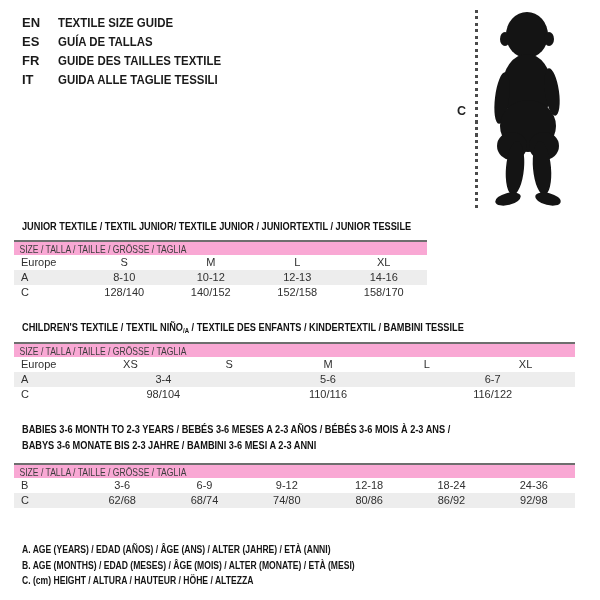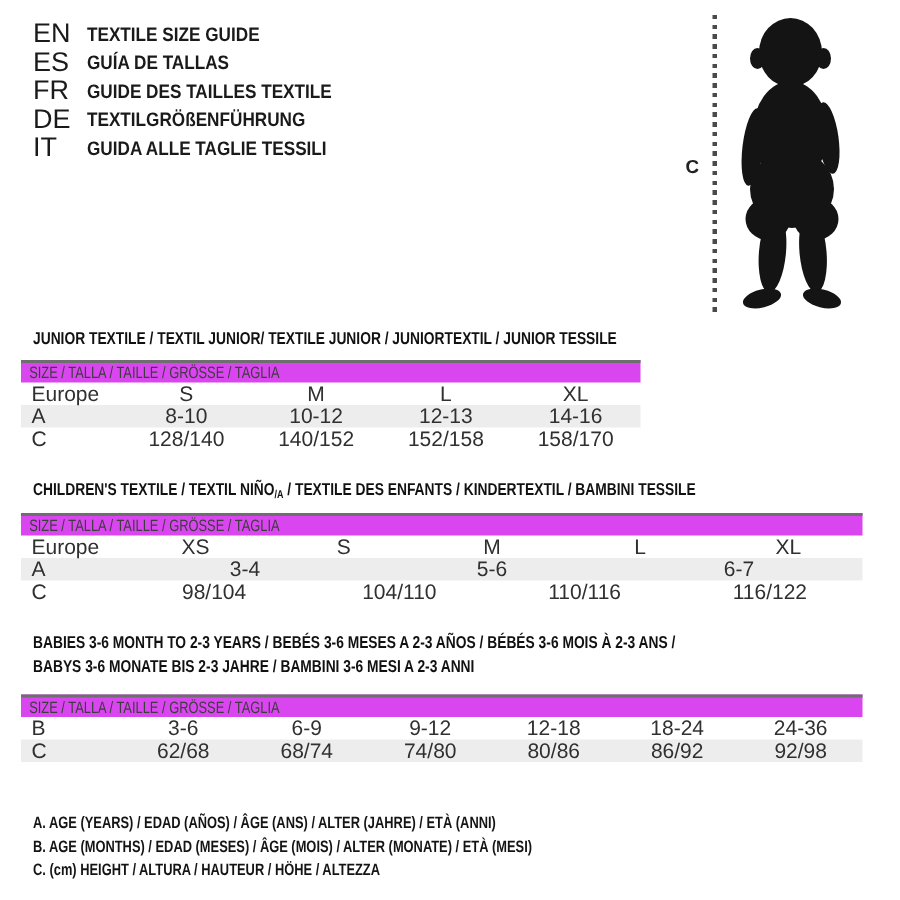--- a/index.html
+++ b/index.html
@@ -4,46 +4,46 @@
 <title>Textile Size Guide</title>
 <style>
   html,body{margin:0;padding:0;}
   body{
     width:600px;height:600px;position:relative;background:#ffffff;
     font-family:"Liberation Sans", sans-serif;color:#1a1a1a;overflow:hidden;
   }
   
   .langs{position:absolute;left:22px;top:13px;}
   .lang-row{display:flex;height:19px;align-items:center;}
-  .lang-code{width:36px;font-weight:normal;font-size:18px;flex:none;}
+  .lang-code{width:36px;font-weight:bold;font-size:13px;flex:none;}
   .lang-label{display:inline-block;font-weight:bold;font-size:13px;white-space:nowrap;
               transform:scaleX(.88);transform-origin:left center;}
   
   .dotline{position:absolute;left:475px;top:10px;width:3px;height:198px;
            background-image:repeating-linear-gradient(to bottom,#4a4a4a 0px,#4a4a4a 3px,transparent 3px,transparent 6.5px);}
   .cmark{position:absolute;left:457px;top:104px;font-size:12.5px;font-weight:600;color:#222;}
   .baby{position:absolute;left:482px;top:8px;width:92px;height:200px;}
   
   .tbl-title{position:absolute;left:22px;font-weight:bold;font-size:11.5px;color:#111;
              white-space:nowrap;transform:scaleX(.8);transform-origin:left top;line-height:16px;}
   #title-junior{top:218px;}
   #title-children{top:319px;}
   #title-babies{top:421px;}
   .sub{font-size:7.5px;vertical-align:-2px;}
   
   .tbl{position:absolute;left:14px;}
   #tbl-junior{top:240px;width:413px;}
   #tbl-children{top:342px;width:561px;}
   #tbl-babies{top:463px;width:561px;}
-  .size-bar{height:13px;background:#d946ef;border-top:2px solid #6e6e6e;display:flex;align-items:center;}
+  .size-bar{height:13px;background:#f9a8d4;border-top:2px solid #6e6e6e;display:flex;align-items:center;}
   .size-bar span{display:inline-block;font-size:11px;color:#3d3d3d;padding-left:7px;white-space:nowrap;
                  transform:scaleX(.78);transform-origin:left center;}
   .trow{display:flex;height:15px;align-items:center;}
   .trow.zebra{background:#ededed;}
-  .tcell{font-size:14px;color:#303030;line-height:15px;}
+  .tcell{font-size:11px;color:#303030;line-height:15px;}
   .tcell.lbl{width:60px;padding-left:7px;flex:none;text-align:left;}
   .tcell.val{flex:1;text-align:center;}
   
   .legend{position:absolute;left:22px;top:542px;}
   .legend-line{display:block;font-weight:bold;font-size:11px;color:#141414;line-height:15.5px;
                white-space:nowrap;transform:scaleX(.78);transform-origin:left center;}
 </style>
 </head>
 <body>
 
@@ -54,24 +54,20 @@
       <span class="lang-code">EN</span>
       <span class="lang-label">TEXTILE SIZE GUIDE</span>
     </div>
     <div class="lang-row">
       <span class="lang-code">ES</span>
       <span class="lang-label">GUÍA DE TALLAS</span>
     </div>
     <div class="lang-row">
       <span class="lang-code">FR</span>
       <span class="lang-label">GUIDE DES TAILLES TEXTILE</span>
-    </div>
-    <div class="lang-row">
-      <span class="lang-code">DE</span>
-      <span class="lang-label">TEXTILGRÖßENFÜHRUNG</span>
     </div>
     <div class="lang-row">
       <span class="lang-code">IT</span>
       <span class="lang-label">GUIDA ALLE TAGLIE TESSILI</span>
     </div>
   </div>
 
   <div class="dotline"></div>
   <div class="cmark">C</div>
   <svg class="baby" viewBox="0 0 92 200" xmlns="http://www.w3.org/2000/svg" aria-hidden="true">
@@ -140,21 +136,20 @@
         </div>
         <div class="trow zebra">
           <div class="tcell lbl">A</div>
           <div class="tcell val">3-4</div>
           <div class="tcell val">5-6</div>
           <div class="tcell val">6-7</div>
         </div>
         <div class="trow">
           <div class="tcell lbl">C</div>
           <div class="tcell val">98/104</div>
-          <div class="tcell val">104/110</div>
           <div class="tcell val">110/116</div>
           <div class="tcell val">116/122</div>
         </div>
       </div>
   </section>
 
   <div class="tbl-title" id="title-babies">
     <span style="display:block">BABIES 3-6 MONTH TO 2-3 YEARS / BEBÉS 3-6 MESES A 2-3 AÑOS / BÉBÉS 3-6 MOIS À 2-3 ANS /</span>
     <span style="display:block">BABYS 3-6 MONATE BIS 2-3 JAHRE / BAMBINI 3-6 MESI A 2-3 ANNI</span>
   </div>

